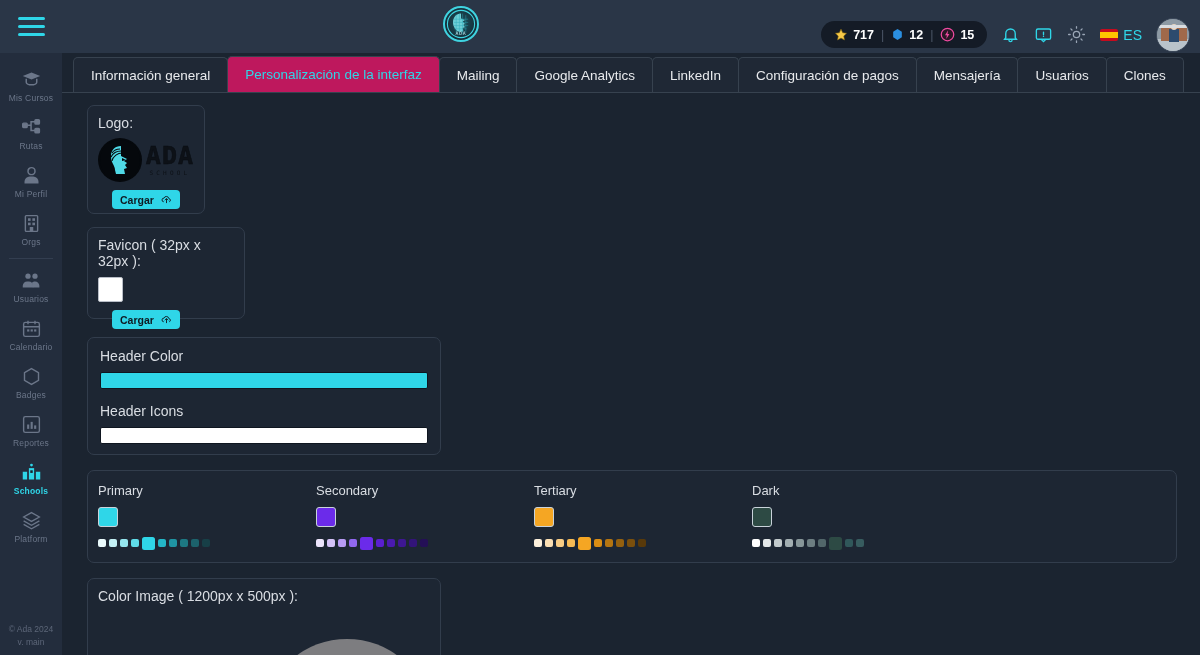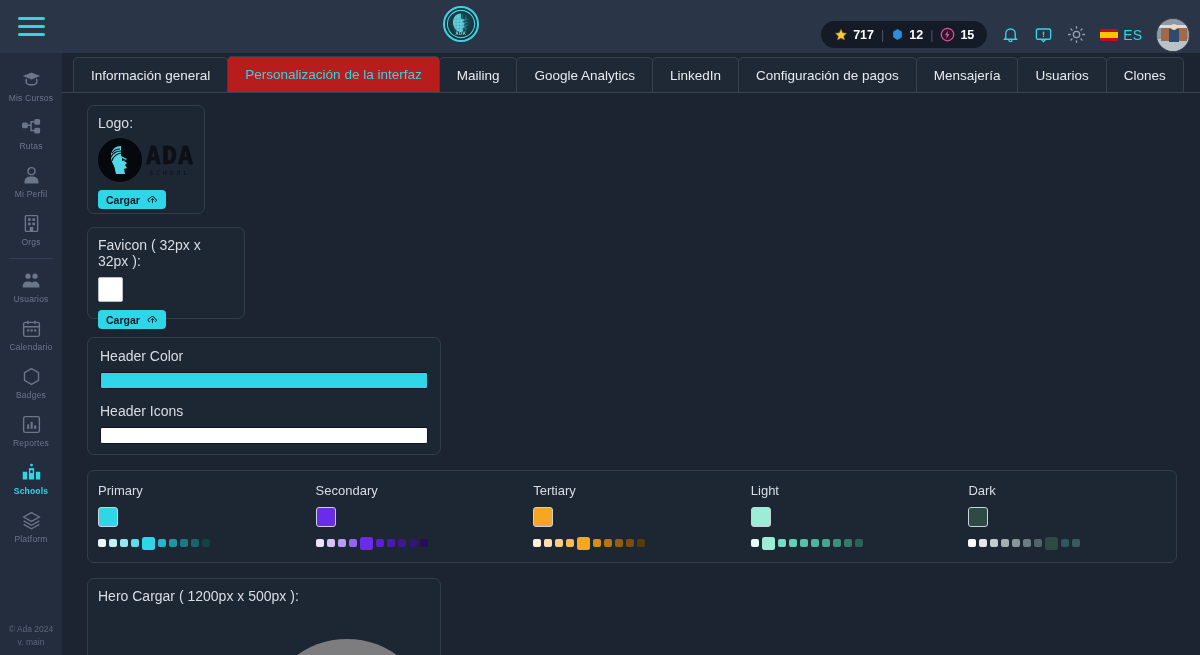--- a/index.html
+++ b/index.html
@@ -99,21 +99,21 @@
     height: 35px; padding: 0 17px;
     display: flex; align-items: center;
     font-size: 13.5px; color: #e8eaed;
     background: #1f2835;
     border: 1px solid #37424f; border-bottom: none;
     border-radius: 5px 5px 0 0;
     margin-right: -1px;
     cursor: pointer; white-space: nowrap;
   }
   .tab.active {
-    color: #2fd6e8; background: #b91c1c;
+    color: #2fd6e8; background: #be185d;
     position: relative; z-index: 2;
     border-color: #37424f;
     height: 36px;
     text-align: center;
   }
 
   
   #content {
     position: absolute; left: 62px; top: 93px;
     width: 1138px; height: 562px;
@@ -139,20 +139,21 @@
                    color: #0d1117; letter-spacing: 3.2px; text-align: center; margin-top: 1px; }
 
   .btn-cargar {
     margin-top: 8px;
     display: inline-flex; align-items: center; gap: 7px;
     background: #2fd6e8; color: #0f1a22;
     border: none; border-radius: 4px;
     height: 19px; padding: 0 8px;
     font-size: 10.5px; font-weight: bold; cursor: pointer;
     font-family: "Liberation Sans", sans-serif;
+    margin-left: 14px;
   }
   .btn-cargar svg { display: block; }
 
   #favicon-card { position: absolute; left: 25px; top: 134px; width: 158px; height: 92px; padding: 9px 10px; }
   #favicon-box { margin-top: 8px; width: 25px; height: 25px; background: #ffffff;
                  border: 1px solid #b9bec7; border-radius: 2px; }
 
   #header-card { position: absolute; left: 25px; top: 244px; width: 354px; height: 118px; padding: 10px 12px; }
   .field-label { font-size: 14px; color: #d9dde3; }
   .color-bar { margin-top: 8px; height: 17px; border-radius: 2px; border: 1px solid #0f1620; }
@@ -498,55 +499,39 @@
           <span class="sw" style="background: rgb(247, 187, 85);"></span>
           <span class="sw sel" style="background: rgb(245, 166, 35);"></span>
           <span class="sw" style="background: rgb(218, 141, 20);"></span>
           <span class="sw" style="background: rgb(181, 117, 17);"></span>
           <span class="sw" style="background: rgb(148, 96, 15);"></span>
           <span class="sw" style="background: rgb(122, 79, 13);"></span>
           <span class="sw" style="background: rgb(88, 57, 10);"></span>
         </div>
     </div>
     <div class="pal">
-      <div class="pal-title">Light</div>
-      <div class="pal-main" style="background: rgb(156, 236, 214);"></div>
-      <div class="pal-row">
-          <span class="sw" style="background: rgb(230, 251, 245);"></span>
-          <span class="sw sel" style="background: rgb(156, 236, 214);"></span>
-          <span class="sw" style="background: rgb(118, 221, 195);"></span>
-          <span class="sw" style="background: rgb(100, 207, 181);"></span>
-          <span class="sw" style="background: rgb(87, 192, 167);"></span>
-          <span class="sw" style="background: rgb(79, 180, 156);"></span>
-          <span class="sw" style="background: rgb(70, 163, 141);"></span>
-          <span class="sw" style="background: rgb(61, 144, 124);"></span>
-          <span class="sw" style="background: rgb(52, 121, 106);"></span>
-          <span class="sw" style="background: rgb(42, 98, 86);"></span>
-        </div>
-    </div>
-    <div class="pal">
       <div class="pal-title">Dark</div>
       <div class="pal-main" style="background: rgb(45, 74, 68);"></div>
       <div class="pal-row">
           <span class="sw" style="background: rgb(255, 255, 255);"></span>
           <span class="sw" style="background: rgb(227, 231, 232);"></span>
           <span class="sw" style="background: rgb(195, 203, 205);"></span>
           <span class="sw" style="background: rgb(163, 175, 178);"></span>
           <span class="sw" style="background: rgb(135, 150, 153);"></span>
           <span class="sw" style="background: rgb(109, 126, 130);"></span>
           <span class="sw" style="background: rgb(82, 102, 106);"></span>
           <span class="sw sel" style="background: rgb(45, 74, 68);"></span>
           <span class="sw" style="background: rgb(48, 87, 90);"></span>
           <span class="sw" style="background: rgb(55, 92, 95);"></span>
         </div>
     </div>
   </div>
 
   <div class="card" id="hero-card">
-    <div class="card-label">Hero Cargar ( 1200px x 500px ):</div>
+    <div class="card-label">Color Image ( 1200px x 500px ):</div>
     <div id="hero-img">
       <svg width="352" height="130" viewBox="0 0 352 130">
         <rect width="352" height="130" fill="#1d2633"></rect>
         <ellipse cx="258" cy="100" rx="78" ry="70" fill="#7d7d80"></ellipse>
         <ellipse cx="118" cy="125" rx="72" ry="62" fill="#7d7d80"></ellipse>
         <g transform="translate(84,72) rotate(-6)">
           <rect x="0" y="0" width="200" height="115" rx="4" fill="#ffffff"></rect>
           <rect x="8" y="7" width="184" height="16" fill="#2fd6e8"></rect>
           <circle cx="18" cy="15" r="2" fill="#ffffff"></circle>
           <circle cx="25" cy="15" r="2" fill="#ffffff"></circle>

